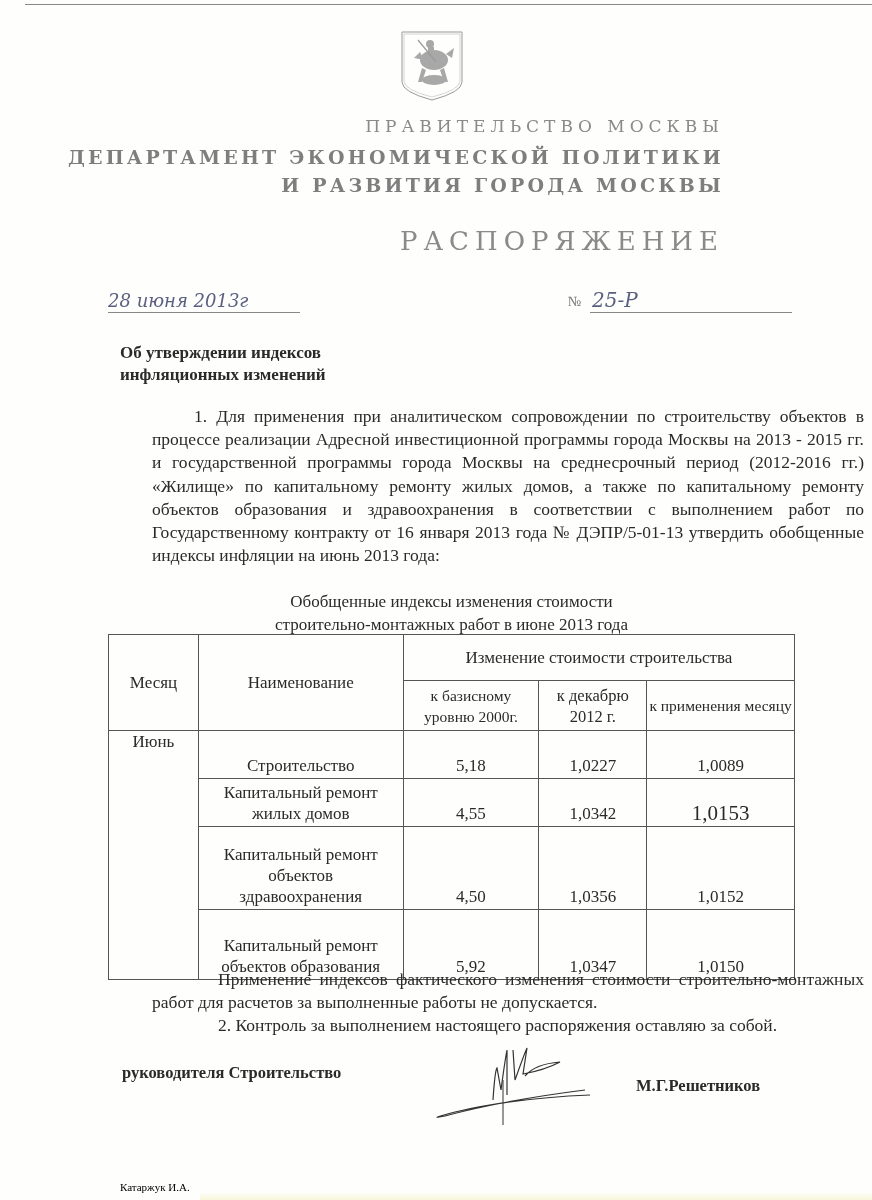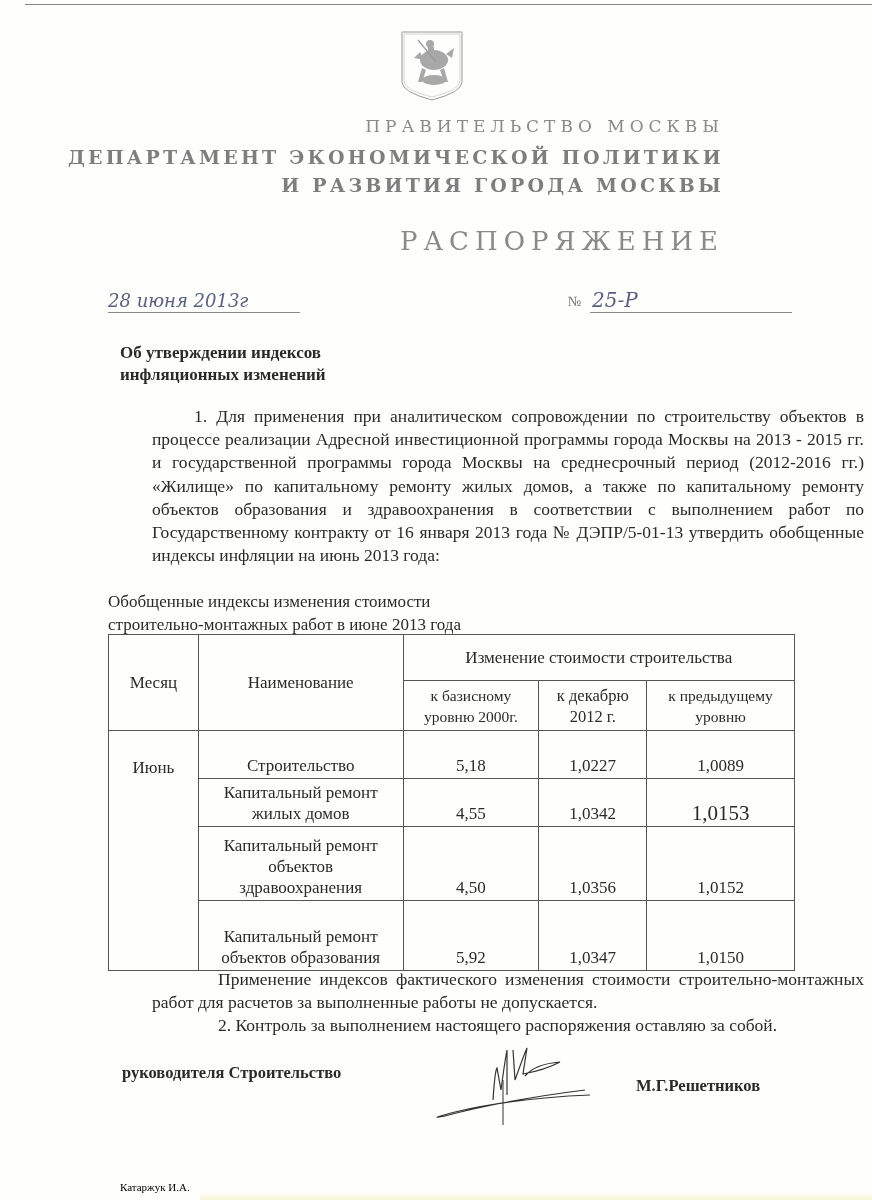--- a/index.html
+++ b/index.html
@@ -15,21 +15,21 @@
     .h1 { top: 116px; font-size: 17px; letter-spacing: 5px; }
     .h2 { top: 146px; font-size: 19px; letter-spacing: 3.2px; font-weight: bold; color: #7e7e7e; }
     .h3 { top: 174px; font-size: 19px; letter-spacing: 3.2px; font-weight: bold; color: #7e7e7e; }
     .h4 { top: 226px; font-size: 26px; letter-spacing: 6px; color: #8a8a8a; }
     .date { left: 108px; top: 290px; width: 192px; border-bottom: 1px solid #888; font-family: "DejaVu Serif", serif; font-style: italic; color: #5a6080; font-size: 18px; height: 22px; }
     .numlbl { left: 568px; top: 294px; font-size: 14px; color: #777; }
     .numval { left: 590px; top: 288px; width: 200px; border-bottom: 1px solid #888; font-family: "DejaVu Serif", serif; font-style: italic; color: #5a6080; font-size: 20px; height: 24px; padding-left: 2px; }
     .subject { left: 120px; top: 342px; font-size: 17px; font-weight: bold; line-height: 22px; }
     .para { left: 106px; width: 712px; font-size: 17.5px; line-height: 23.2px; text-align: justify; margin-left: 46px; }
     .p1 { top: 405px; text-indent: 42px; }
-    .caption { left: 108px; width: 687px; top: 590px; text-align: left; font-size: 17px; line-height: 23px; }
+    .caption { left: 108px; width: 687px; top: 590px; text-align: center; font-size: 17px; line-height: 23px; }
     table.idx { position: absolute; left: 108px; top: 634px; width: 687px; border-collapse: collapse; font-size: 16px; }
     table.idx td { border: 1px solid #555; text-align: center; padding: 0 2px; line-height: 21px; }
     .vb { vertical-align: bottom; padding-bottom: 2px !important; }
     .p2 { top: 968px; text-indent: 66px; }
     .p3 { top: 1014px; text-indent: 66px; }
     .signer { left: 122px; top: 1062px; font-size: 16.5px; font-weight: bold; line-height: 22px; }
     .signame { left: 636px; top: 1076px; font-size: 16.5px; font-weight: bold; }
     .sig { left: 415px; top: 1040px; width: 220px; height: 90px; }
     .executor { left: 120px; top: 1142px; font-size: 11px; line-height: 16px; color: #000000; margin-top: 37px; }
     .bottomtint { left: 200px; top: 1192px; width: 672px; height: 8px; background: linear-gradient(to bottom, rgba(250,248,220,0), #f8f6d8); }
@@ -86,37 +86,37 @@
   </colgroup>
   <tbody>
       <tr style="height:44px">
     <td rowspan="2" style="font-size:17px">Месяц</td>
     <td rowspan="2" style="font-size:17px">Наименование</td>
     <td colspan="3" style="font-size:17px; padding:12px 60px">Изменение стоимости строительства</td>
   </tr>
   <tr style="height:50px">
     <td style="font-size:15.5px">к базисному уровню 2000г.</td>
     <td style="font-size:16.5px">к декабрю 2012 г.</td>
-    <td style="font-size:15.5px">к предыдущему уровню</td>
+    <td style="font-size:15.5px">к применения месяцу</td>
   </tr>
   <tr style="height:48px">
-    <td rowspan="4" style="vertical-align:top; padding-top:26px; font-size:17px">Июнь</td>
+    <td rowspan="4" style="vertical-align:top; font-size:17px">Июнь</td>
     <td class="vb" style="font-size:17px">Строительство</td>
     <td class="vb" style="font-size:17px">5,18</td>
     <td class="vb" style="font-size:17px">1,0227</td>
     <td class="vb" style="font-size:17px">1,0089</td>
   </tr>
   <tr style="height:48px">
     <td class="vb" style="font-size:17px; padding:0 20px">Капитальный ремонт жилых домов</td>
     <td class="vb" style="font-size:17px">4,55</td>
     <td class="vb" style="font-size:17px">1,0342</td>
     <td class="vb" style="font-size:21px">1,0153</td>
   </tr>
   <tr style="height:70px">
-    <td class="vb" style="font-size:17px; padding:8px 8px">Капитальный ремонт объектов здравоохранения</td>
+    <td class="vb" style="font-size:17px; padding:17px 8px">Капитальный ремонт объектов здравоохранения</td>
     <td class="vb" style="font-size:17px">4,50</td>
     <td class="vb" style="font-size:17px">1,0356</td>
     <td class="vb" style="font-size:17px">1,0152</td>
   </tr>
   <tr style="height:70px">
     <td class="vb" style="font-size:17px; padding:15px 8px">Капитальный ремонт объектов образования</td>
     <td class="vb" style="font-size:17px">5,92</td>
     <td class="vb" style="font-size:17px">1,0347</td>
     <td class="vb" style="font-size:17px">1,0150</td>
   </tr>

